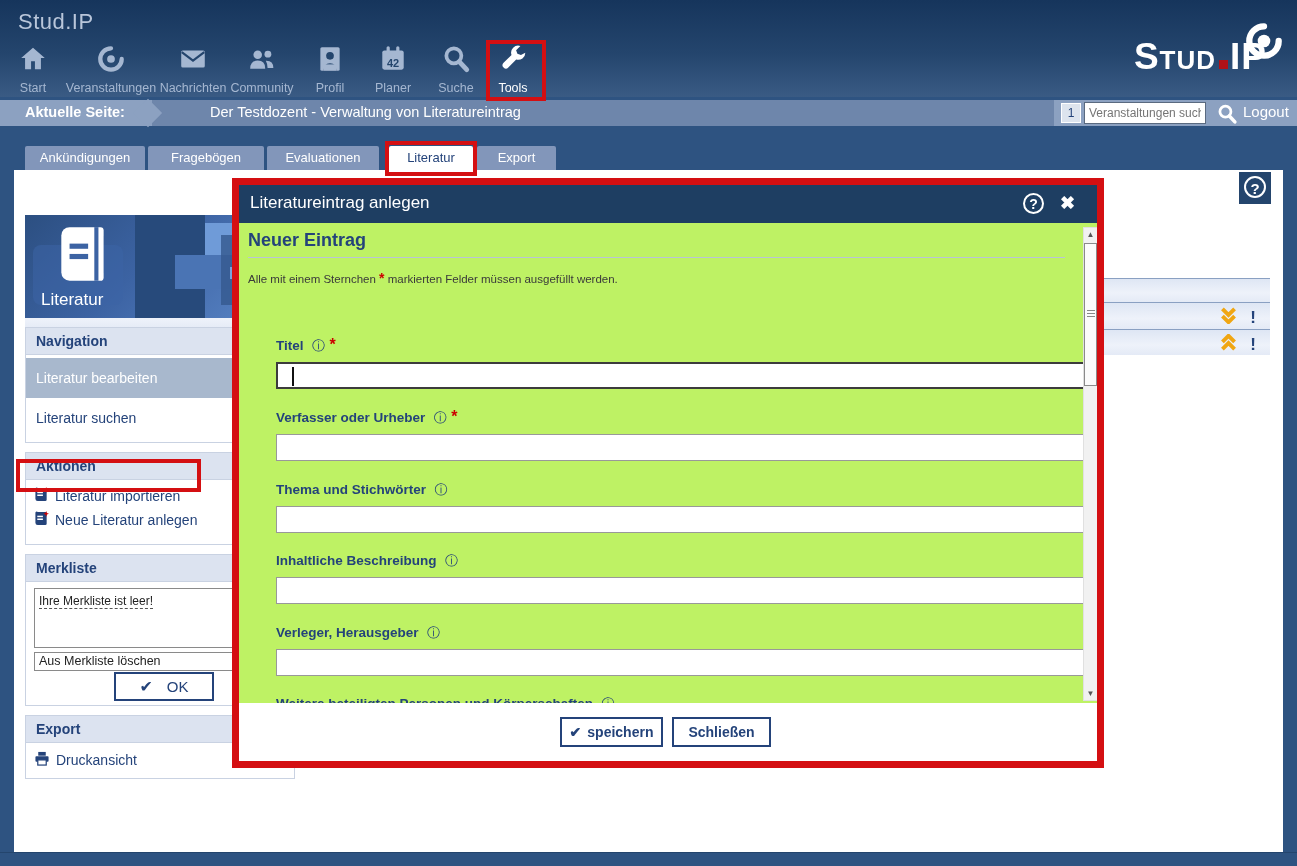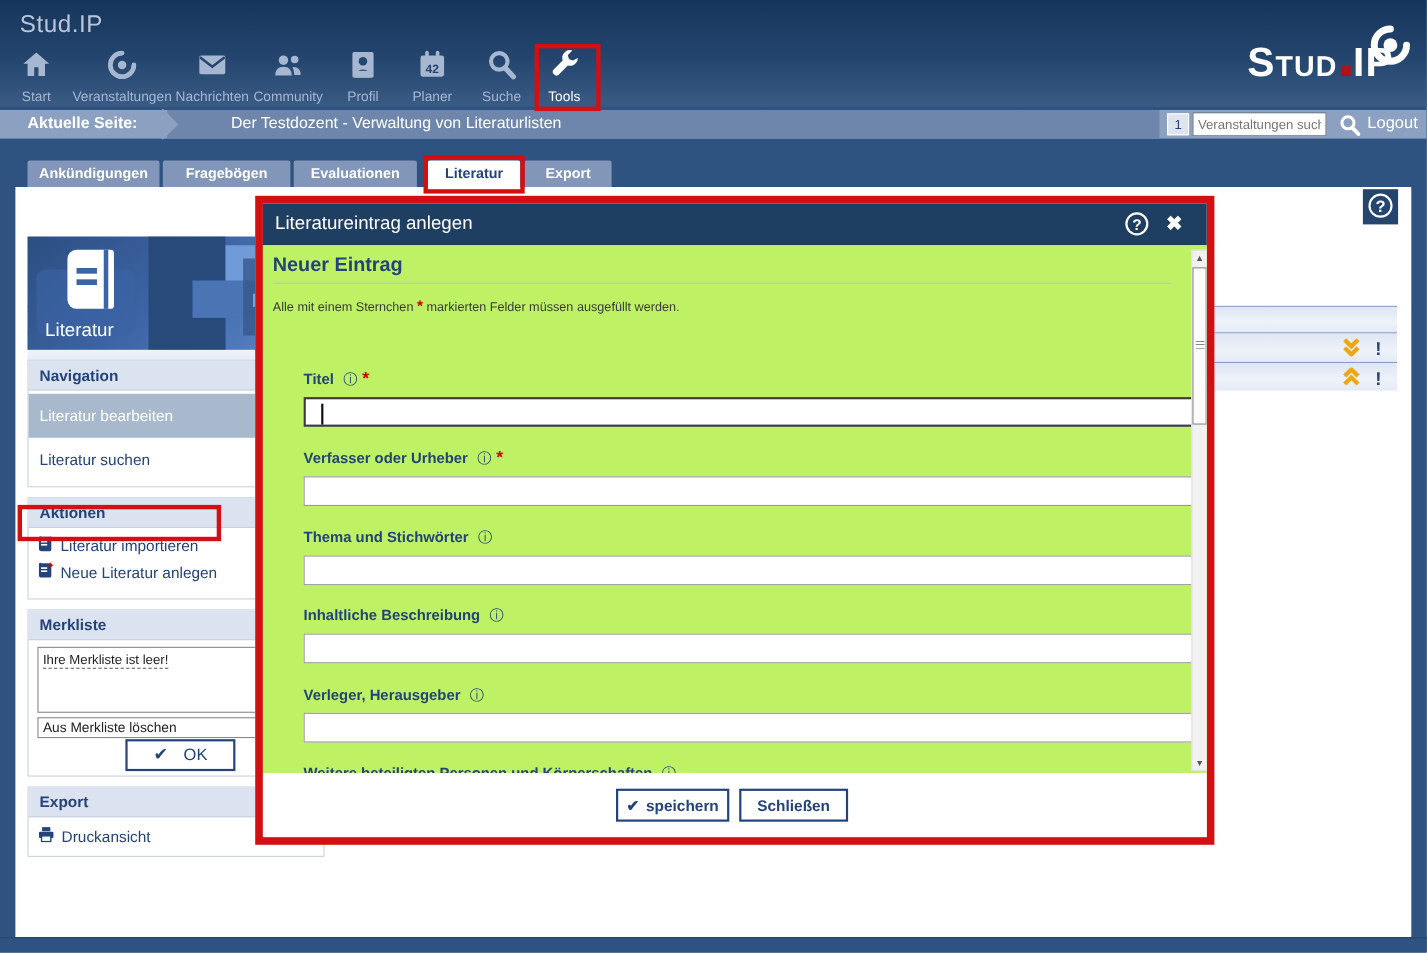--- a/index.html
+++ b/index.html
@@ -31,21 +31,21 @@
   .crumb-page { position:absolute; left:58px; top:4px; font-size:14.5px; color:#ffffff; }
   .crumb-count { position:absolute; left:1061px; top:3px; width:20px; height:20px; border:1px solid #ffffff; background:#dde4ee;
                  color:#24437a; font-size:12px; text-align:center; line-height:18px; }
   .crumb-search { position:absolute; left:1084px; top:2px; width:122px; height:22px; border:1px solid #5a6a80; background:#ffffff;
                   font-size:12px; color:#666; padding:0 4px; font-family:"Liberation Sans",sans-serif; }
   .crumb-mag { position:absolute; left:1216px; top:3px; }
   .crumb-logout { position:absolute; left:1243px; top:3px; font-size:15px; color:#ffffff; cursor:pointer; }
 
   
   .tab { position:absolute; top:146px; height:24px; border-radius:2px 2px 0 0; background:#8296ba;
-         color:#ffffff; font-size:13px; font-weight:bold; text-align:center; line-height:24px; cursor:pointer; }
+         color:#ffffff; font-size:13px; font-weight:normal; text-align:center; line-height:24px; cursor:pointer; }
   .tab.active { background:#ffffff; color:#24437a; height:26px; }
 
   
   .panel { position:absolute; left:14px; top:170px; width:1269px; height:682px; background:#ffffff; }
   .helpbox { position:absolute; left:1225px; top:2px; width:32px; height:32px; background:#24456d; color:#fff;
              text-align:center; cursor:pointer; }
   .helpbox .qc { display:inline-block; margin-top:4px; width:22px; height:22px; border:2px solid #fff; border-radius:50%;
                  font-size:15px; font-weight:bold; line-height:21px; }
 
   
@@ -208,21 +208,21 @@
         <svg width="42" height="42" viewBox="0 0 40 40">
             <path d="M20 6a14 14 0 1 0 14 14" fill="none" stroke="#ffffff" stroke-width="6" stroke-linecap="round"></path>
             <circle cx="20" cy="20" r="6" fill="#ffffff"></circle>
           </svg>
       </span>
     </div>
   </div>
 
   <div class="crumbbar">
     <div class="crumb-seg">
-      <span class="crumb-page">Der Testdozent - Verwaltung von Literaturlisten</span>
+      <span class="crumb-page">Der Testdozent - Verwaltung von Literatureintrag</span>
     </div>
     <div class="crumb-arrow"></div>
     <span class="crumb-label">Aktuelle Seite:</span>
     <span class="crumb-count">1</span>
     <input class="crumb-search" placeholder="Veranstaltungen suchen" style="">
     <span class="crumb-mag">
       <svg width="22" height="22" viewBox="0 0 28 28">
           <circle cx="12" cy="11" r="7" fill="none" stroke="#ffffff" stroke-width="3.5"></circle>
           <path d="M17 16.5 24 24" stroke="#ffffff" stroke-width="4.5" stroke-linecap="round"></path>
         </svg>

